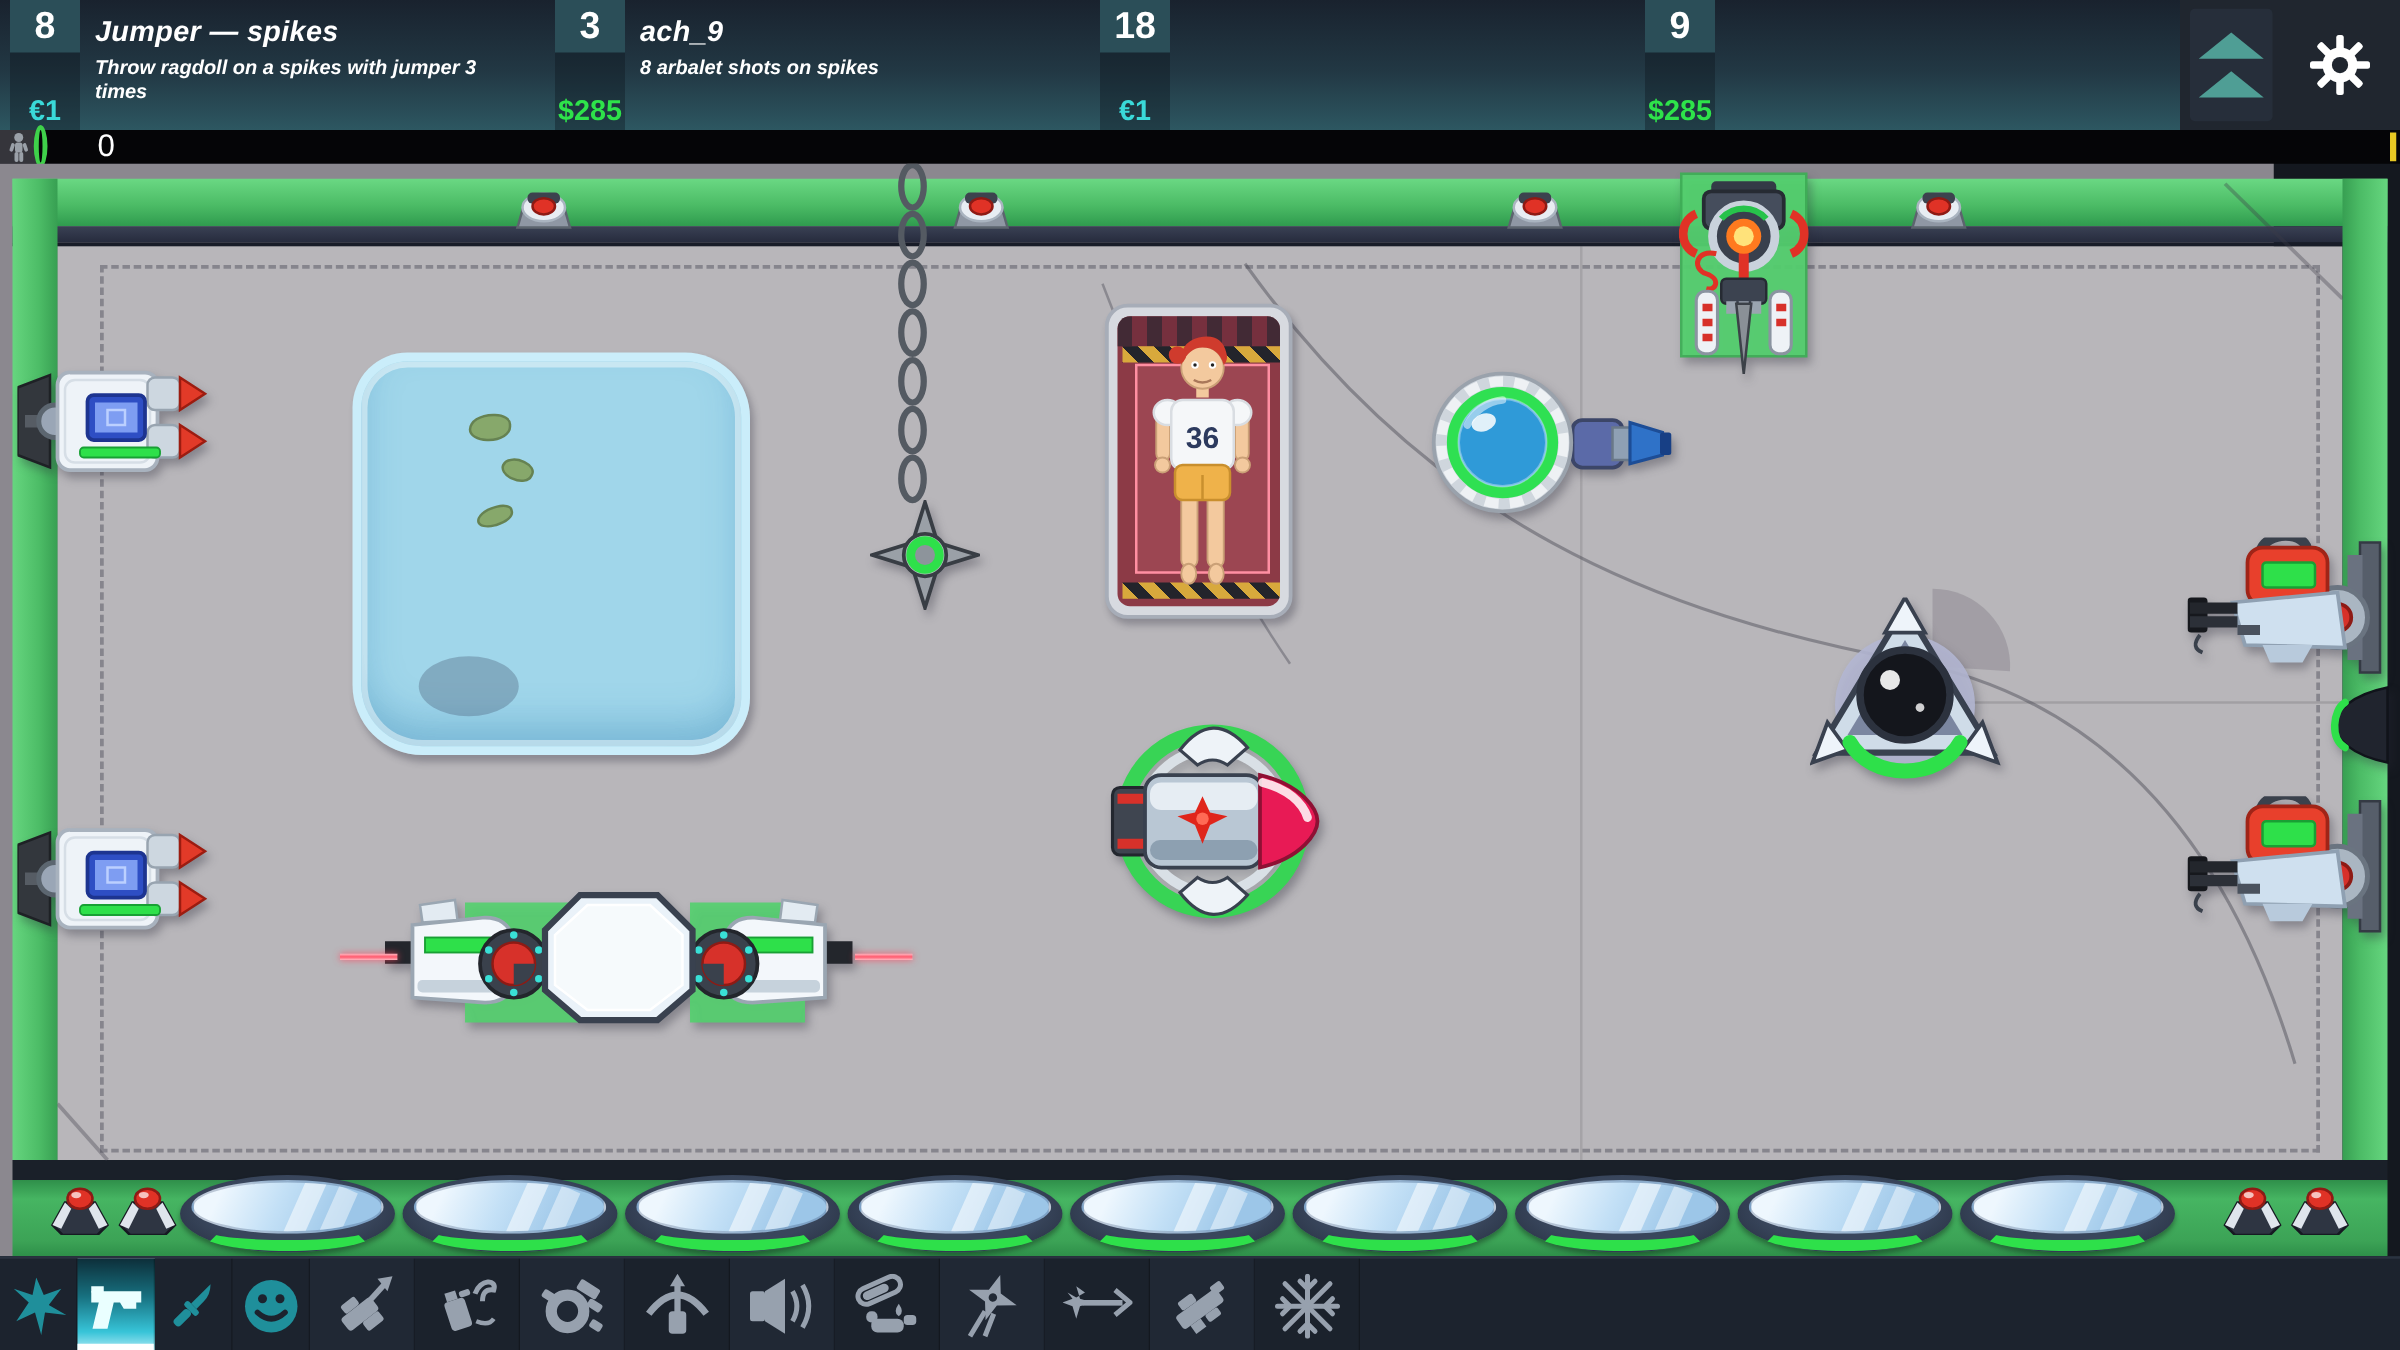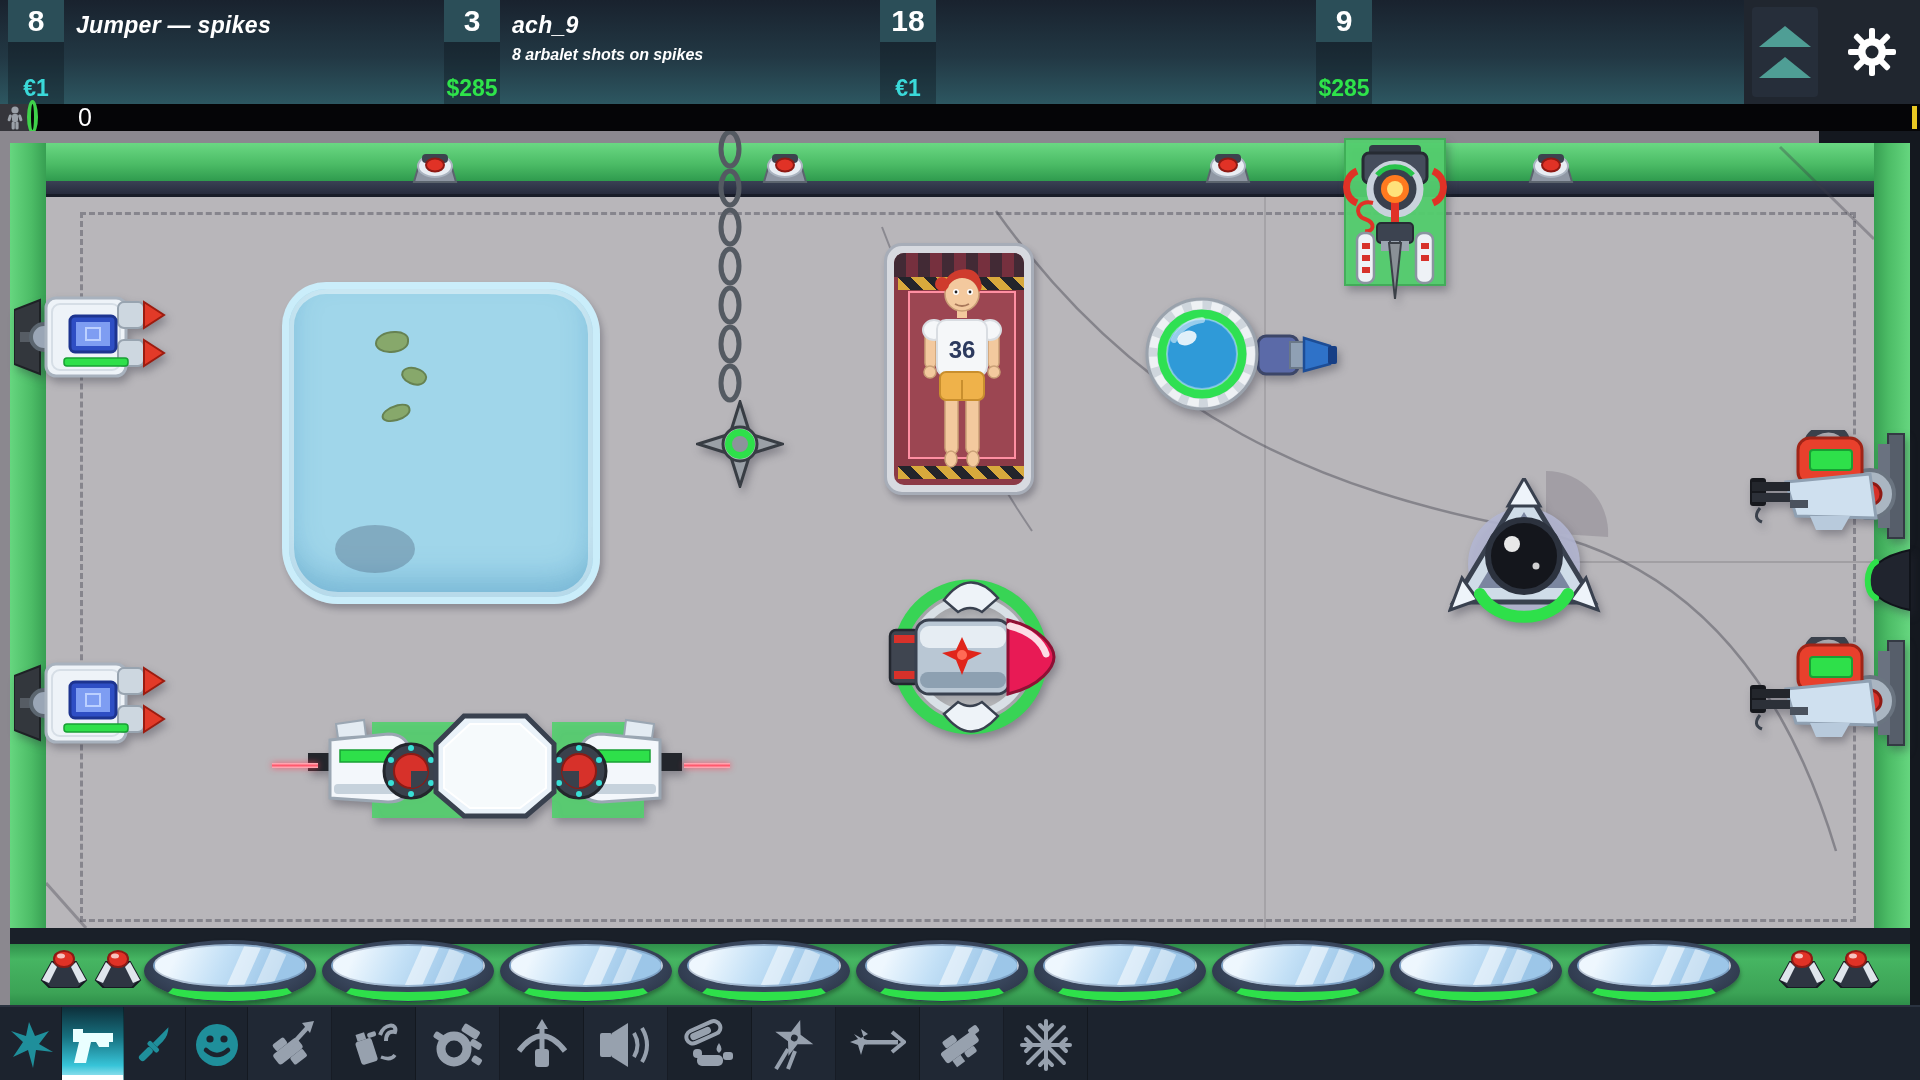--- a/index.html
+++ b/index.html
@@ -122,20 +122,21 @@
 <div id="app">
 
   <header class="topbar">
     <div class="quest-card">
       <div class="q-badge-col">
         <div class="q-badge">8</div>
         <div class="q-reward" style="color: rgb(58, 217, 217);">€1</div>
       </div>
       <div class="q-text">
         <div class="q-title">Jumper — spikes</div>
+        <div class="q-desc">Throw ragdoll on a spikes with jumper 3 times</div>
       </div>
     </div>
     <div class="quest-card">
       <div class="q-badge-col">
         <div class="q-badge">3</div>
         <div class="q-reward" style="color: rgb(46, 227, 74);">$285</div>
       </div>
       <div class="q-text">
         <div class="q-title">ach_9</div>
         <div class="q-desc">8 arbalet shots on spikes</div>

